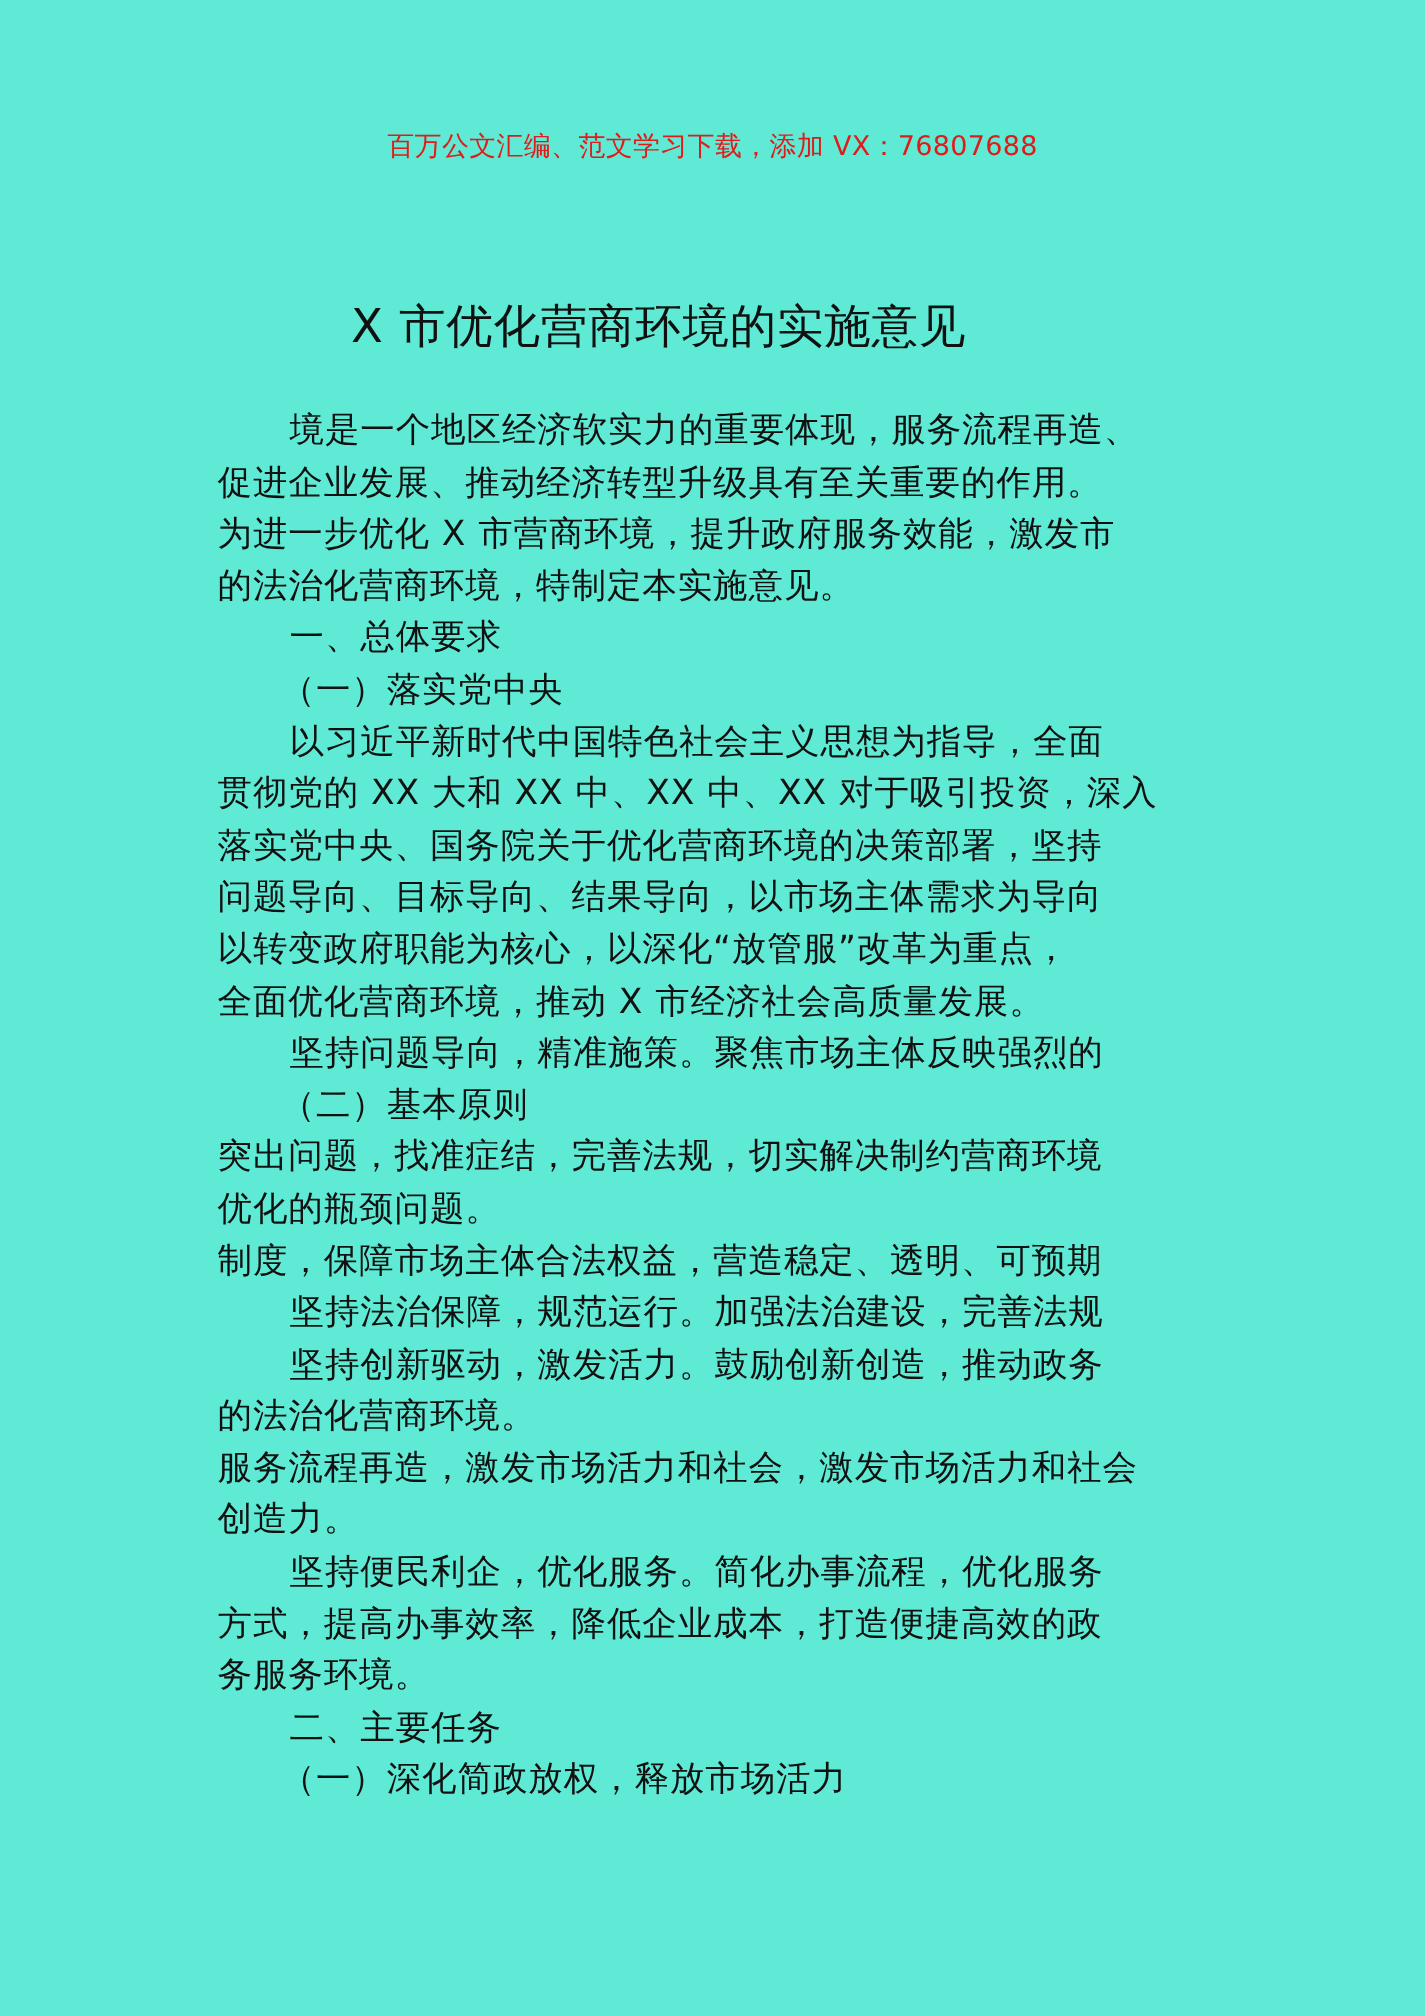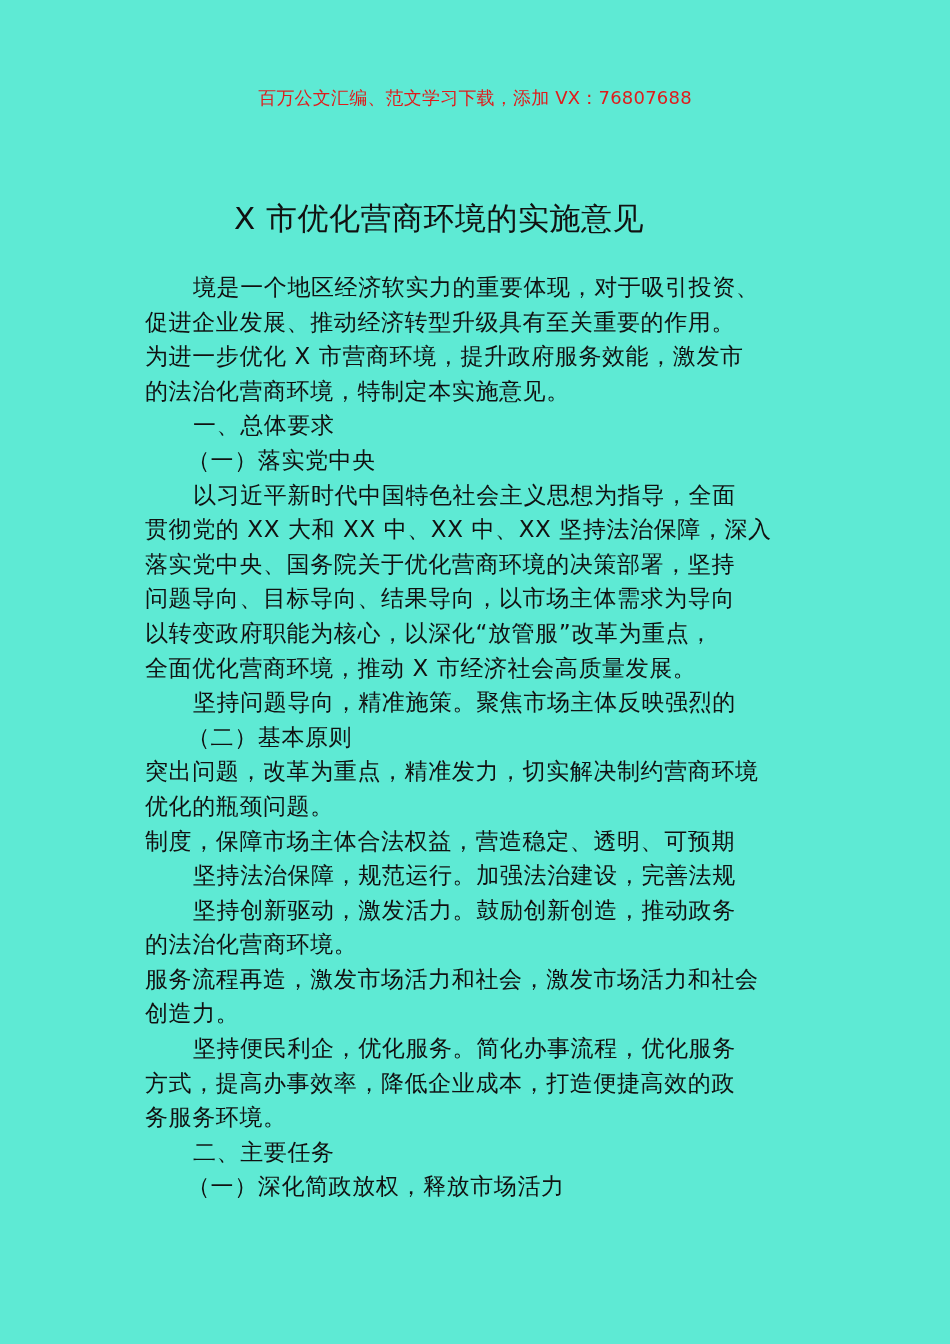--- a/index.html
+++ b/index.html
@@ -64,39 +64,39 @@
 </head>
 <body>
 
 <div class="page">
 
   <div class="watermark">百万公文汇编、范文学习下载，添加 VX：76807688</div>
 
   <div class="title">X 市优化营商环境的实施意见</div>
 
   <div class="body-text">
-    <div class="line indent">境是一个地区经济软实力的重要体现，对于吸引投资、</div>
+    <div class="line indent">境是一个地区经济软实力的重要体现，服务流程再造、</div>
     <div class="line">促进企业发展、推动经济转型升级具有至关重要的作用。</div>
     <div class="line">为进一步优化 X 市营商环境，提升政府服务效能，激发市</div>
     <div class="line">的法治化营商环境，特制定本实施意见。</div>
 
     <div class="line indent">一、总体要求</div>
     <div class="line indent-paren">（一）落实党中央</div>
 
     <div class="line indent">以习近平新时代中国特色社会主义思想为指导，全面</div>
-    <div class="line">贯彻党的 XX 大和 XX 中、XX 中、XX 坚持法治保障，深入</div>
+    <div class="line">贯彻党的 XX 大和 XX 中、XX 中、XX 对于吸引投资，深入</div>
     <div class="line">落实党中央、国务院关于优化营商环境的决策部署，坚持</div>
     <div class="line">问题导向、目标导向、结果导向，以市场主体需求为导向</div>
     <div class="line">以转变政府职能为核心，以深化“放管服”改革为重点，</div>
     <div class="line">全面优化营商环境，推动 X 市经济社会高质量发展。</div>
 
     <div class="line indent">坚持问题导向，精准施策。聚焦市场主体反映强烈的</div>
 
     <div class="line indent-paren">（二）基本原则</div>
-    <div class="line">突出问题，改革为重点，精准发力，切实解决制约营商环境</div>
+    <div class="line">突出问题，找准症结，完善法规，切实解决制约营商环境</div>
     <div class="line">优化的瓶颈问题。</div>
 
     <div class="line">制度，保障市场主体合法权益，营造稳定、透明、可预期</div>
     <div class="line indent">坚持法治保障，规范运行。加强法治建设，完善法规</div>
     <div class="line indent">坚持创新驱动，激发活力。鼓励创新创造，推动政务</div>
 
     <div class="line">的法治化营商环境。</div>
     <div class="line">服务流程再造，激发市场活力和社会，激发市场活力和社会</div>
     <div class="line">创造力。</div>
 

